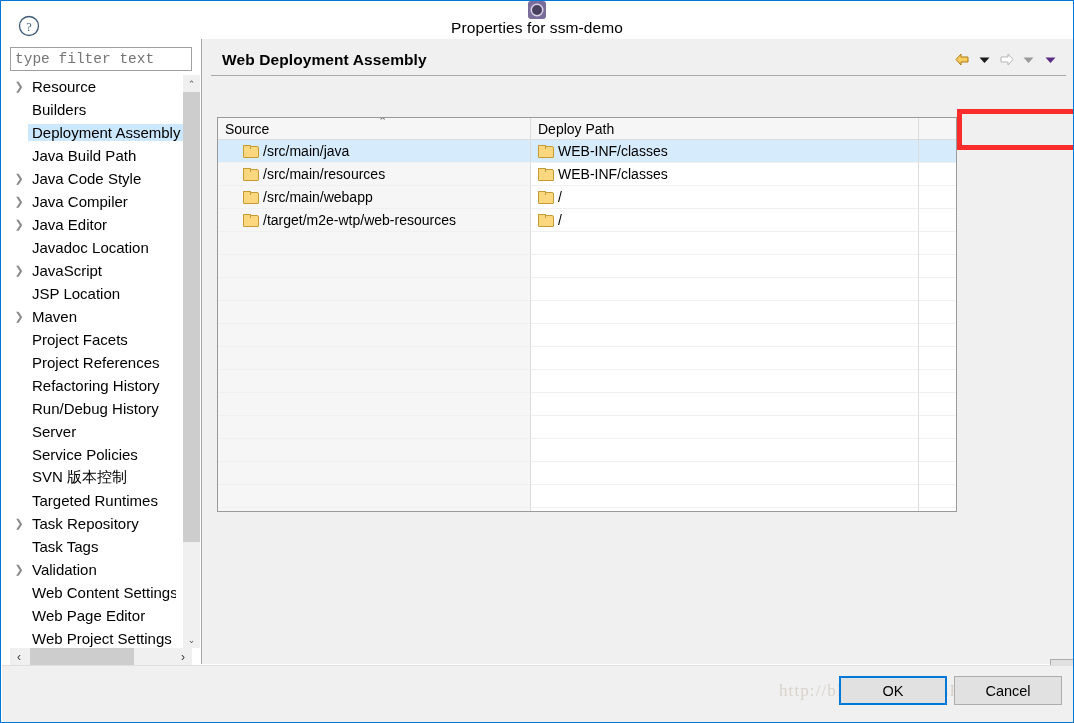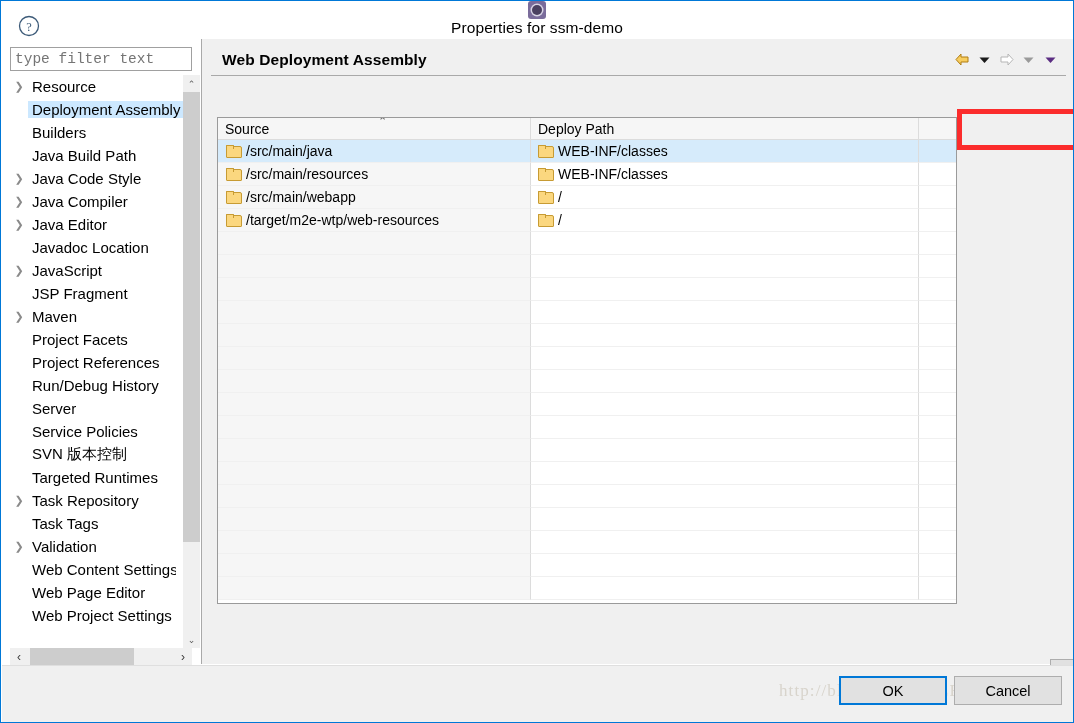--- a/index.html
+++ b/index.html
@@ -169,21 +169,21 @@
   }
   #page-desc {
     position: absolute; left: 20px; top: 89px;
     font-size: 14.5px; color: #000000;
     white-space: nowrap;
   }
 
   
   #table {
     position: absolute; left: 15px; top: 78px;
-    width: 740px; height: 487px;
+    width: 740px; height: 395px;
     border: 1px solid #9a9a9a;
     background: #ffffff;
     overflow: hidden;
   }
   #thead {
     display: flex;
     height: 22px;
     background: #f6f6f6;
     border-bottom: 1px solid #dcdcdc;
     position: relative;
@@ -211,21 +211,21 @@
   .cell {
     display: flex; align-items: center;
     height: 23px;
     border-right: 1px solid #dcdcdc;
     border-bottom: 1px solid #f0f0f0;
     font-size: 14px; color: #000000;
     padding-left: 7px;
     white-space: nowrap;
     overflow: hidden;
   }
-  .c-source { width: 313px; background: #f6f6f6; padding-left: 8px; }
+  .c-source { width: 313px; background: #f6f6f6; padding-left: 25px; }
   .c-deploy { width: 388px; background: #ffffff; }
   .c-extra  { width: 37px; background: #ffffff; border-right: none; }
   .folder-ic {
     width: 15px; height: 12px;
     margin-right: 5px;
     flex: none;
     display: inline-block;
     position: relative;
   }
   .folder-ic::before {
@@ -337,30 +337,30 @@
 
   <div id="left-pane">
     <input id="filter-box" type="text" placeholder="type filter text" style="">
 
     <div id="tree-wrap">
       <div id="tree-list">
           <div class="tree-item">
             <span class="arrow">❯</span>
             <span class="tlabel">Resource</span>
           </div>
+          <div class="tree-item">
+            <span class="arrow"></span>
+            <span class="tlabel">Builders</span>
+          </div>
           <div class="tree-item selected">
             <span class="arrow"></span>
             <span class="tlabel">Deployment Assembly</span>
           </div>
           <div class="tree-item">
             <span class="arrow"></span>
-            <span class="tlabel">Builders</span>
-          </div>
-          <div class="tree-item">
-            <span class="arrow"></span>
             <span class="tlabel">Java Build Path</span>
           </div>
           <div class="tree-item">
             <span class="arrow">❯</span>
             <span class="tlabel">Java Code Style</span>
           </div>
           <div class="tree-item">
             <span class="arrow">❯</span>
             <span class="tlabel">Java Compiler</span>
           </div>
@@ -371,33 +371,37 @@
           <div class="tree-item">
             <span class="arrow"></span>
             <span class="tlabel">Javadoc Location</span>
           </div>
           <div class="tree-item">
             <span class="arrow">❯</span>
             <span class="tlabel">JavaScript</span>
           </div>
           <div class="tree-item">
             <span class="arrow"></span>
-            <span class="tlabel">JSP Fragment</span>
+            <span class="tlabel">JSP Location</span>
           </div>
           <div class="tree-item">
             <span class="arrow">❯</span>
             <span class="tlabel">Maven</span>
           </div>
           <div class="tree-item">
             <span class="arrow"></span>
             <span class="tlabel">Project Facets</span>
           </div>
           <div class="tree-item">
             <span class="arrow"></span>
             <span class="tlabel">Project References</span>
+          </div>
+          <div class="tree-item">
+            <span class="arrow"></span>
+            <span class="tlabel">Refactoring History</span>
           </div>
           <div class="tree-item">
             <span class="arrow"></span>
             <span class="tlabel">Run/Debug History</span>
           </div>
           <div class="tree-item">
             <span class="arrow"></span>
             <span class="tlabel">Server</span>
           </div>
           <div class="tree-item">

